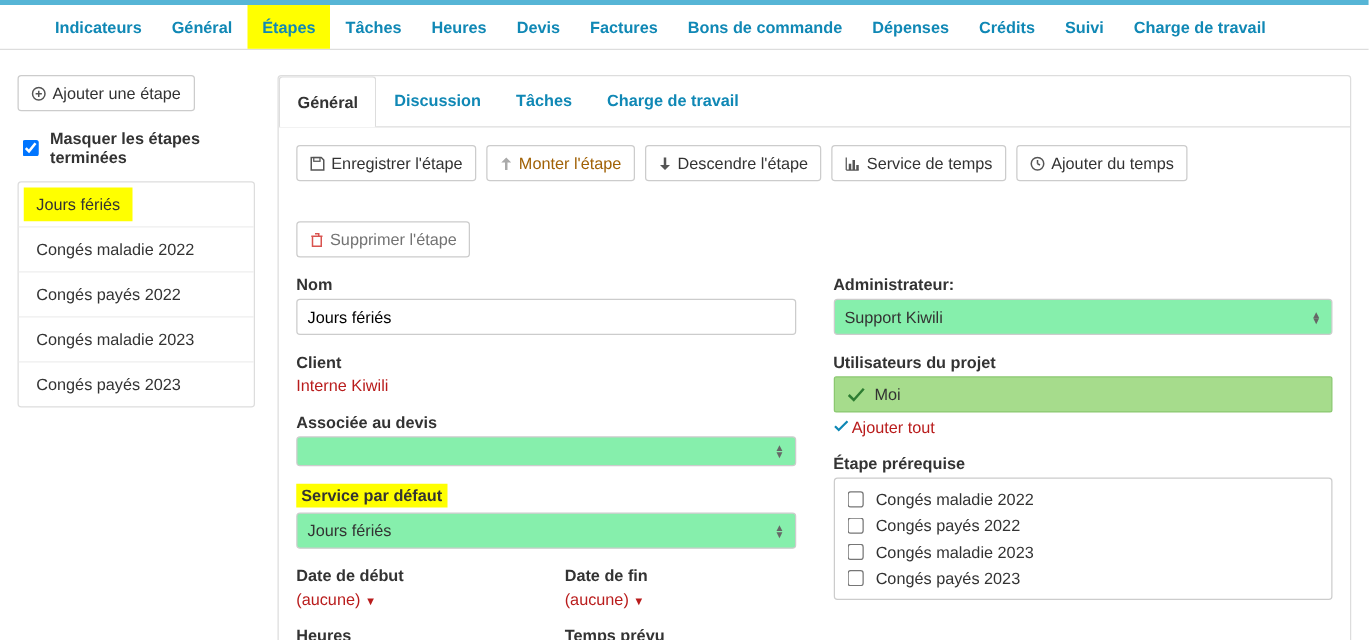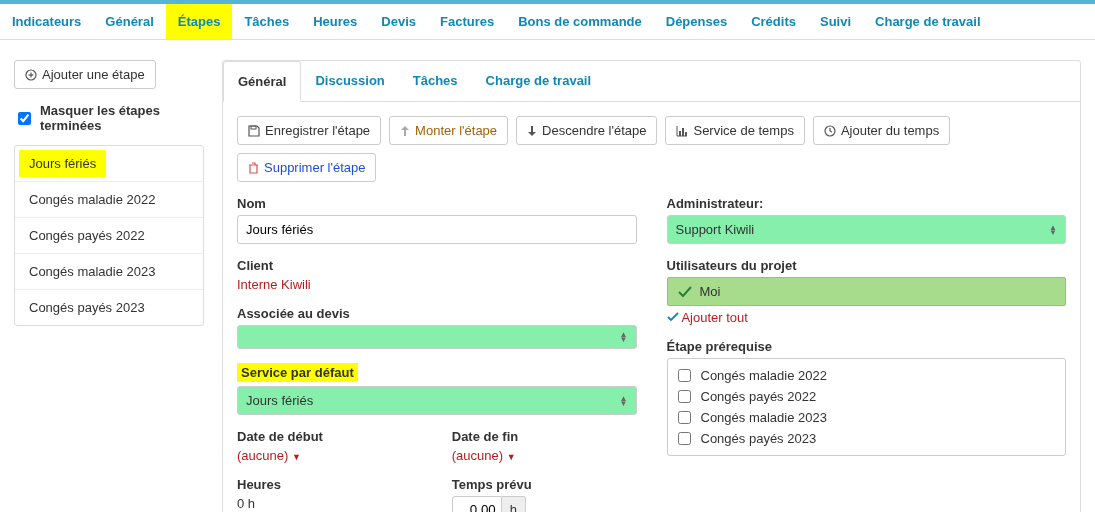--- a/index.html
+++ b/index.html
@@ -1,24 +1,24 @@
 <!DOCTYPE html>
 <html><head>
 <meta charset="utf-8">
 <style>
 * { box-sizing: border-box; font-family: -apple-system, BlinkMacSystemFont, "Segoe UI", Arial, sans-serif; }
 body { margin: 0; background: #fff; font-size: 13px; color: #333; }
 .topbar { background: #56b5d6; height: 4px; }
-.main-tabs { display: flex; border-bottom: 1px solid #ddd; padding: 0 0; }
+.main-tabs { display: flex; border-bottom: 1px solid #ddd; padding: 0 32px; }
 .main-tabs .tab { padding: 10px 12px; color: #1088b5; font-weight: 700; cursor: pointer; }
 .main-tabs .tab.active { background: #ffff00; color: #1088b5; }
 .content { display: flex; padding: 20px 14px 0 14px; gap: 18px; }
 .sidebar { width: 190px; flex-shrink: 0; }
 .btn { background: #fff; border: 1px solid #ccc; border-radius: 3px; padding: 6px 10px; cursor: pointer; font-size: 13px; color: #333; display: inline-flex; align-items: center; gap: 5px; }
-.btn.danger { color: #1d4ed8; }
+.btn.danger { color: #737373; margin-top: 24px; }
 .btn.disabled { color: #a16207; }
 .checkbox-row { display: flex; align-items: center; gap: 6px; font-weight: 700; margin: 14px 0 12px 0; }
 .step-list { border: 1px solid #ddd; border-radius: 3px; }
 .step-item { padding: 10px 14px; border-bottom: 1px solid #eee; cursor: pointer; }
 .step-item:last-child { border-bottom: none; }
 .step-item.selected { background: #ffff00; margin: 4px; padding: 6px 10px; display: inline-block; border: none; }
 .step-item-wrap { border-bottom: 1px solid #eee; }
 .main { flex: 1; border: 1px solid #ddd; border-radius: 3px; padding: 0 0 20px 0; }
 .sub-tabs { display: flex; border-bottom: 1px solid #ddd; }
 .sub-tabs .subtab { padding: 12px 14px; color: #1088b5; font-weight: 700; cursor: pointer; }

